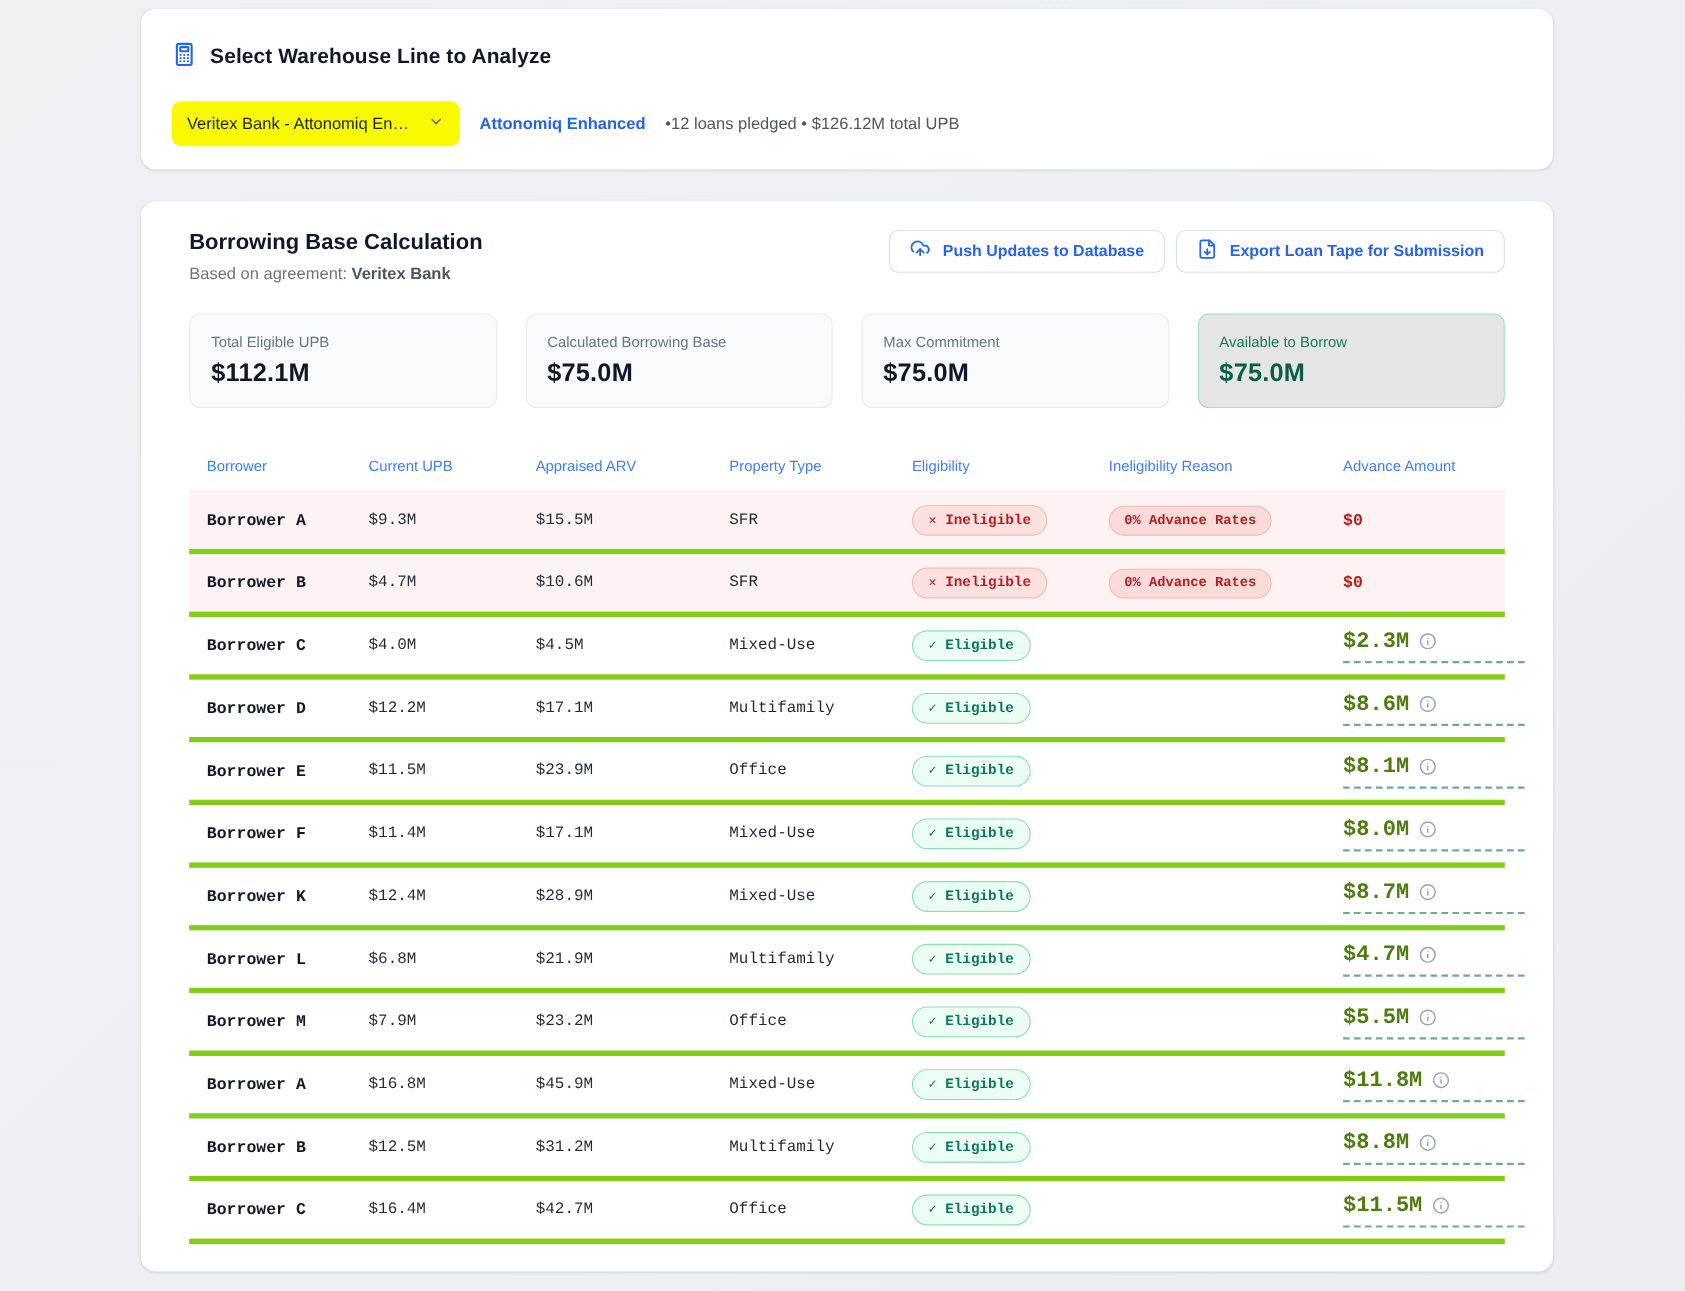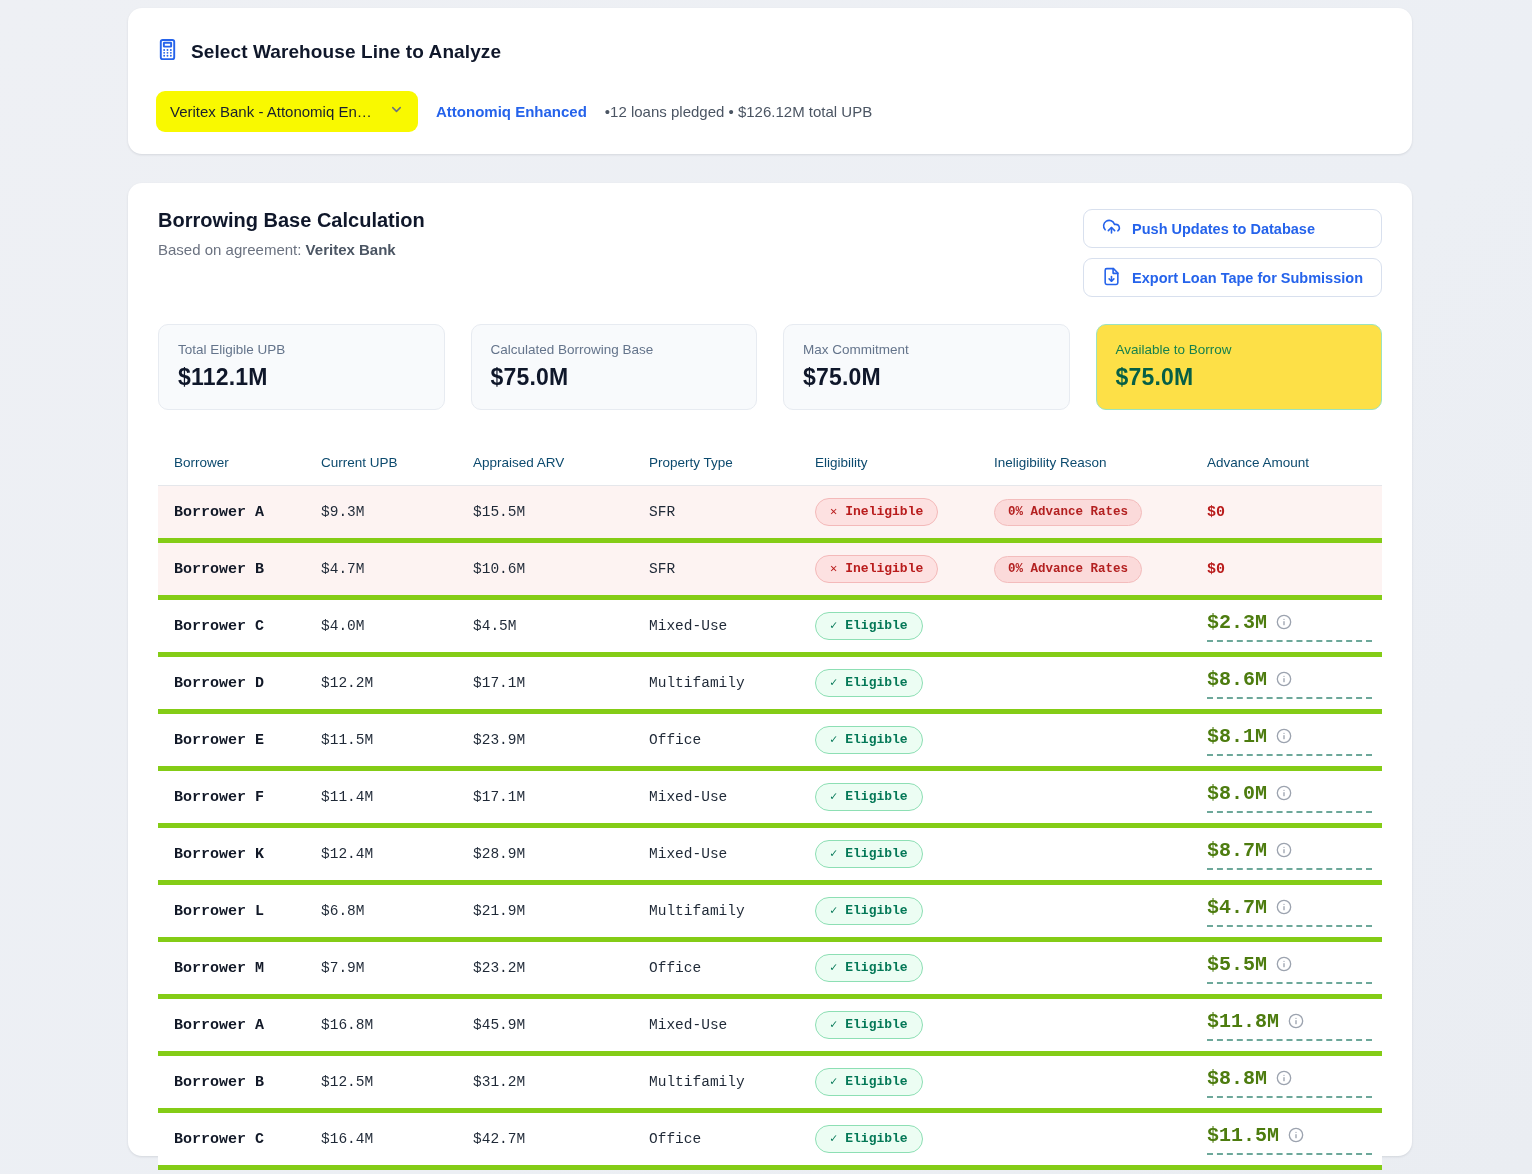--- a/index.html
+++ b/index.html
@@ -7,71 +7,71 @@
   body {
     font-family:"Liberation Sans", sans-serif;
     background:linear-gradient(135deg,#eef0f4 0%, #ecEFf4 60%, #eaedf2 100%);
     position:relative; overflow:hidden; color:#1f2937;
   }
   .card {
     position:absolute; left:128px; width:1284px; background:#ffffff;
     border-radius:14px; box-shadow:0 1px 3px rgba(16,24,40,.07), 0 1px 2px rgba(16,24,40,.04);
   }
   #selector-card { top:8px; height:146px; padding:30px 28px; }
-  #main-card { top:183px; height:973px; padding:26px 30px; }
+  #main-card { top:183px; height:973px; padding:26px 44px; }
 
   
   .sel-title-row { display:flex; align-items:center; gap:12px; }
   .sel-title { font-size:19px; font-weight:700; color:#0f172a; letter-spacing:.1px; }
   .sel-controls { display:flex; align-items:center; margin-top:26px; }
   .dropdown {
     width:262px; height:41px; background:#f9f900; border:none; border-radius:9px;
     display:flex; align-items:center; justify-content:center; gap:12px;
     cursor:pointer; padding:0 14px;
   }
   .dropdown-label { font-size:15px; color:#18202e; white-space:nowrap; overflow:hidden; text-overflow:ellipsis; }
   .sel-meta { margin-left:18px; font-size:15px; color:#4b5563; }
   .sel-meta .line-name { color:#2563eb; font-weight:700; }
   .sel-meta .line-meta { margin-left:18px; }
 
   
   .main-head { display:flex; justify-content:space-between; align-items:flex-start; }
   .bb-title { font-size:20px; font-weight:700; color:#0f172a; }
   .bb-sub { margin-top:9px; font-size:15px; color:#6b7280; }
   .bb-sub b { color:#4b5563; font-weight:700; }
-  .actions { display:flex; gap:10px;flex-direction:column; }
+  .actions { display:flex; gap:10px; }
   .btn {
     display:flex; align-items:center; gap:11px; height:39px; padding:0 18px;
     background:#ffffff; border:1px solid #d8e0ee; border-radius:9px;
     color:#2563eb; font-size:14.5px; font-weight:700; cursor:pointer;
     font-family:"Liberation Sans", sans-serif;
   }
   .btn svg { flex:0 0 auto; }
 
   
   .stats { display:grid; grid-template-columns:repeat(4,1fr); gap:26px; margin-top:27px; }
   .stat {
     height:86px; background:#f8fafc; border:1px solid #e7ebf1; border-radius:10px;
     padding:17px 19px;
   }
   .stat-label { font-size:13.5px; color:#64748b; }
   .stat-value { margin-top:7px; font-size:23px; font-weight:700; color:#0f172a; letter-spacing:.2px; }
-  .stat.green { background:#fde047; border-color:#9ce3bf; }
+  .stat.green { background:#e5e5e5; border-color:#9ce3bf; }
   .stat.green .stat-label { color:#17804d; }
   .stat.green .stat-value { color:#065f46; }
 
   
   .table { margin-top:30px; }
   .thead, .trow {
     display:grid;
     grid-template-columns:147px 152px 176px 166px 179px 213px 1fr;
     align-items:center; padding:0 16px;
   }
   .thead { height:46px; border-bottom:1px solid #e5e7eb; }
-  .th { font-size:13.5px; color:#0c4a6e; }
+  .th { font-size:13.5px; color:#3b82f6; }
   .trow { height:57px; border-bottom:5px solid #84cc16; background:#fff;font-family:Liberation Mono, monospace; }
   .trow.ineligible { background:#fdf3f2; }
   .td { font-size:14.5px; color:#1f2937; }
   .td.borrower { font-weight:700; color:#111827; font-size:15px; }
 
   .badge {
     display:inline-flex; align-items:center; gap:8px; padding:5px 14px 6px;
     border-radius:999px; font-size:13px; font-weight:700; width:fit-content;
   }
   .badge .glyph { font-size:12px; }

